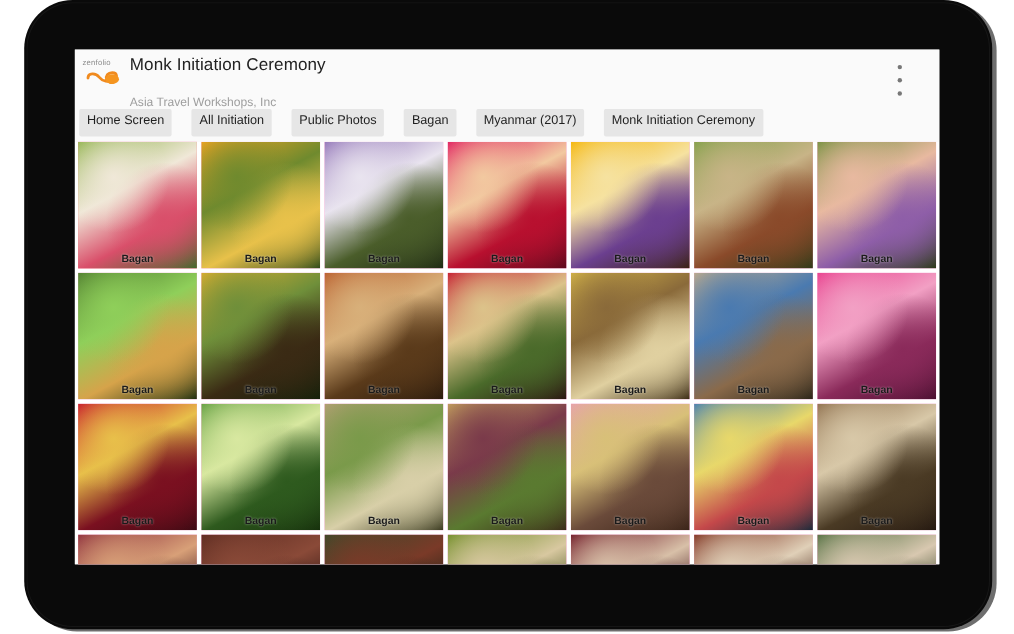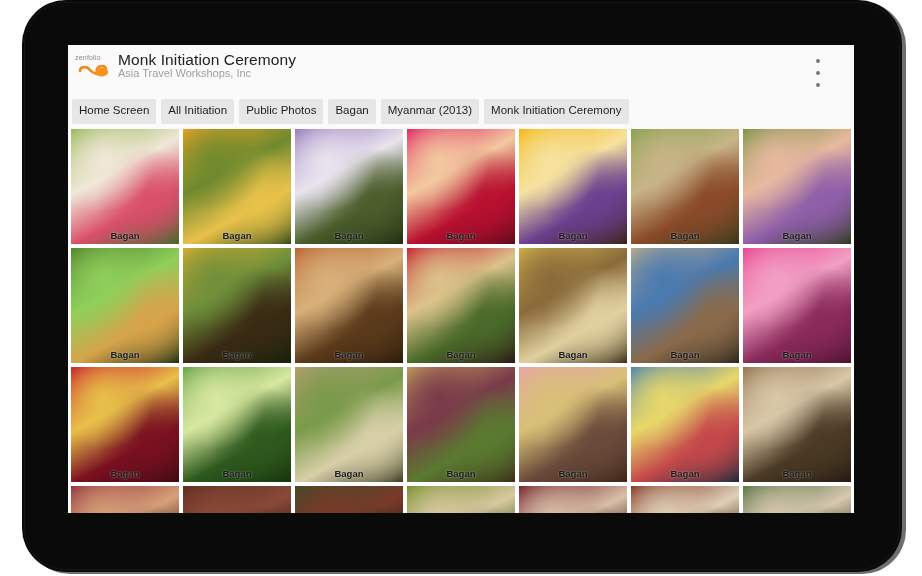--- a/index.html
+++ b/index.html
@@ -106,21 +106,21 @@
   .app-title {
     font-size: 15.5px;
     color: #212121;
     font-weight: normal;
     letter-spacing: .1px;
     white-space: nowrap;
   }
   .app-subtitle {
     font-size: 11px;
     color: #9e9e9e;
-    margin-top: 0;
+    margin-top: 20px;
     white-space: nowrap;
   }
 
   .overflow-menu {
     position: absolute;
     right: 26px;
     top: 12px;
     width: 20px;
     height: 28px;
     display: flex;
@@ -137,21 +137,21 @@
     border-radius: 50%;
     background: #777777;
   }
 
   
   .breadcrumb-bar {
     background: #fafafa;
     padding: 0 0 5px 4px;
     display: flex;
     align-items: center;
-    gap: 5px;
+    gap: 18px;
     white-space: nowrap;
     overflow: hidden;
   }
   .crumb {
     background: #e6e6e6;
     color: #1f1f1f;
     font-size: 11.5px;
     line-height: 1;
     padding: 6px 7px 7px 7px;
     border-radius: 2px;
@@ -228,21 +228,21 @@
         <i></i>
         <i></i>
       </div>
     </div>
 
     <div class="breadcrumb-bar" id="breadcrumb-bar">
         <div class="crumb">Home Screen</div>
         <div class="crumb">All Initiation</div>
         <div class="crumb">Public Photos</div>
         <div class="crumb">Bagan</div>
-        <div class="crumb">Myanmar (2013)</div>
+        <div class="crumb">Myanmar (2017)</div>
         <div class="crumb">Monk Initiation Ceremony</div>
       </div>
 
     <div class="grid" id="photo-grid">
         <div class="cell selected">
           <div class="thumb" style="background: radial-gradient(circle at 30% 28%, rgb(240, 232, 216) 0%, rgba(0, 0, 0, 0) 45%), radial-gradient(circle at 72% 62%, rgb(217, 79, 106) 0%, rgba(0, 0, 0, 0) 50%), linear-gradient(152deg, rgb(143, 178, 74) 0%, rgb(240, 232, 216) 38%, rgb(217, 79, 106) 68%, rgb(61, 107, 42) 100%);"></div>
           <div class="caption">Bagan</div>
         </div>
         <div class="cell">
           <div class="thumb" style="background: radial-gradient(circle at 30% 28%, rgb(111, 138, 46) 0%, rgba(0, 0, 0, 0) 45%), radial-gradient(circle at 72% 62%, rgb(232, 193, 74) 0%, rgba(0, 0, 0, 0) 50%), linear-gradient(152deg, rgb(245, 166, 35) 0%, rgb(111, 138, 46) 38%, rgb(232, 193, 74) 68%, rgb(46, 74, 26) 100%);"></div>

